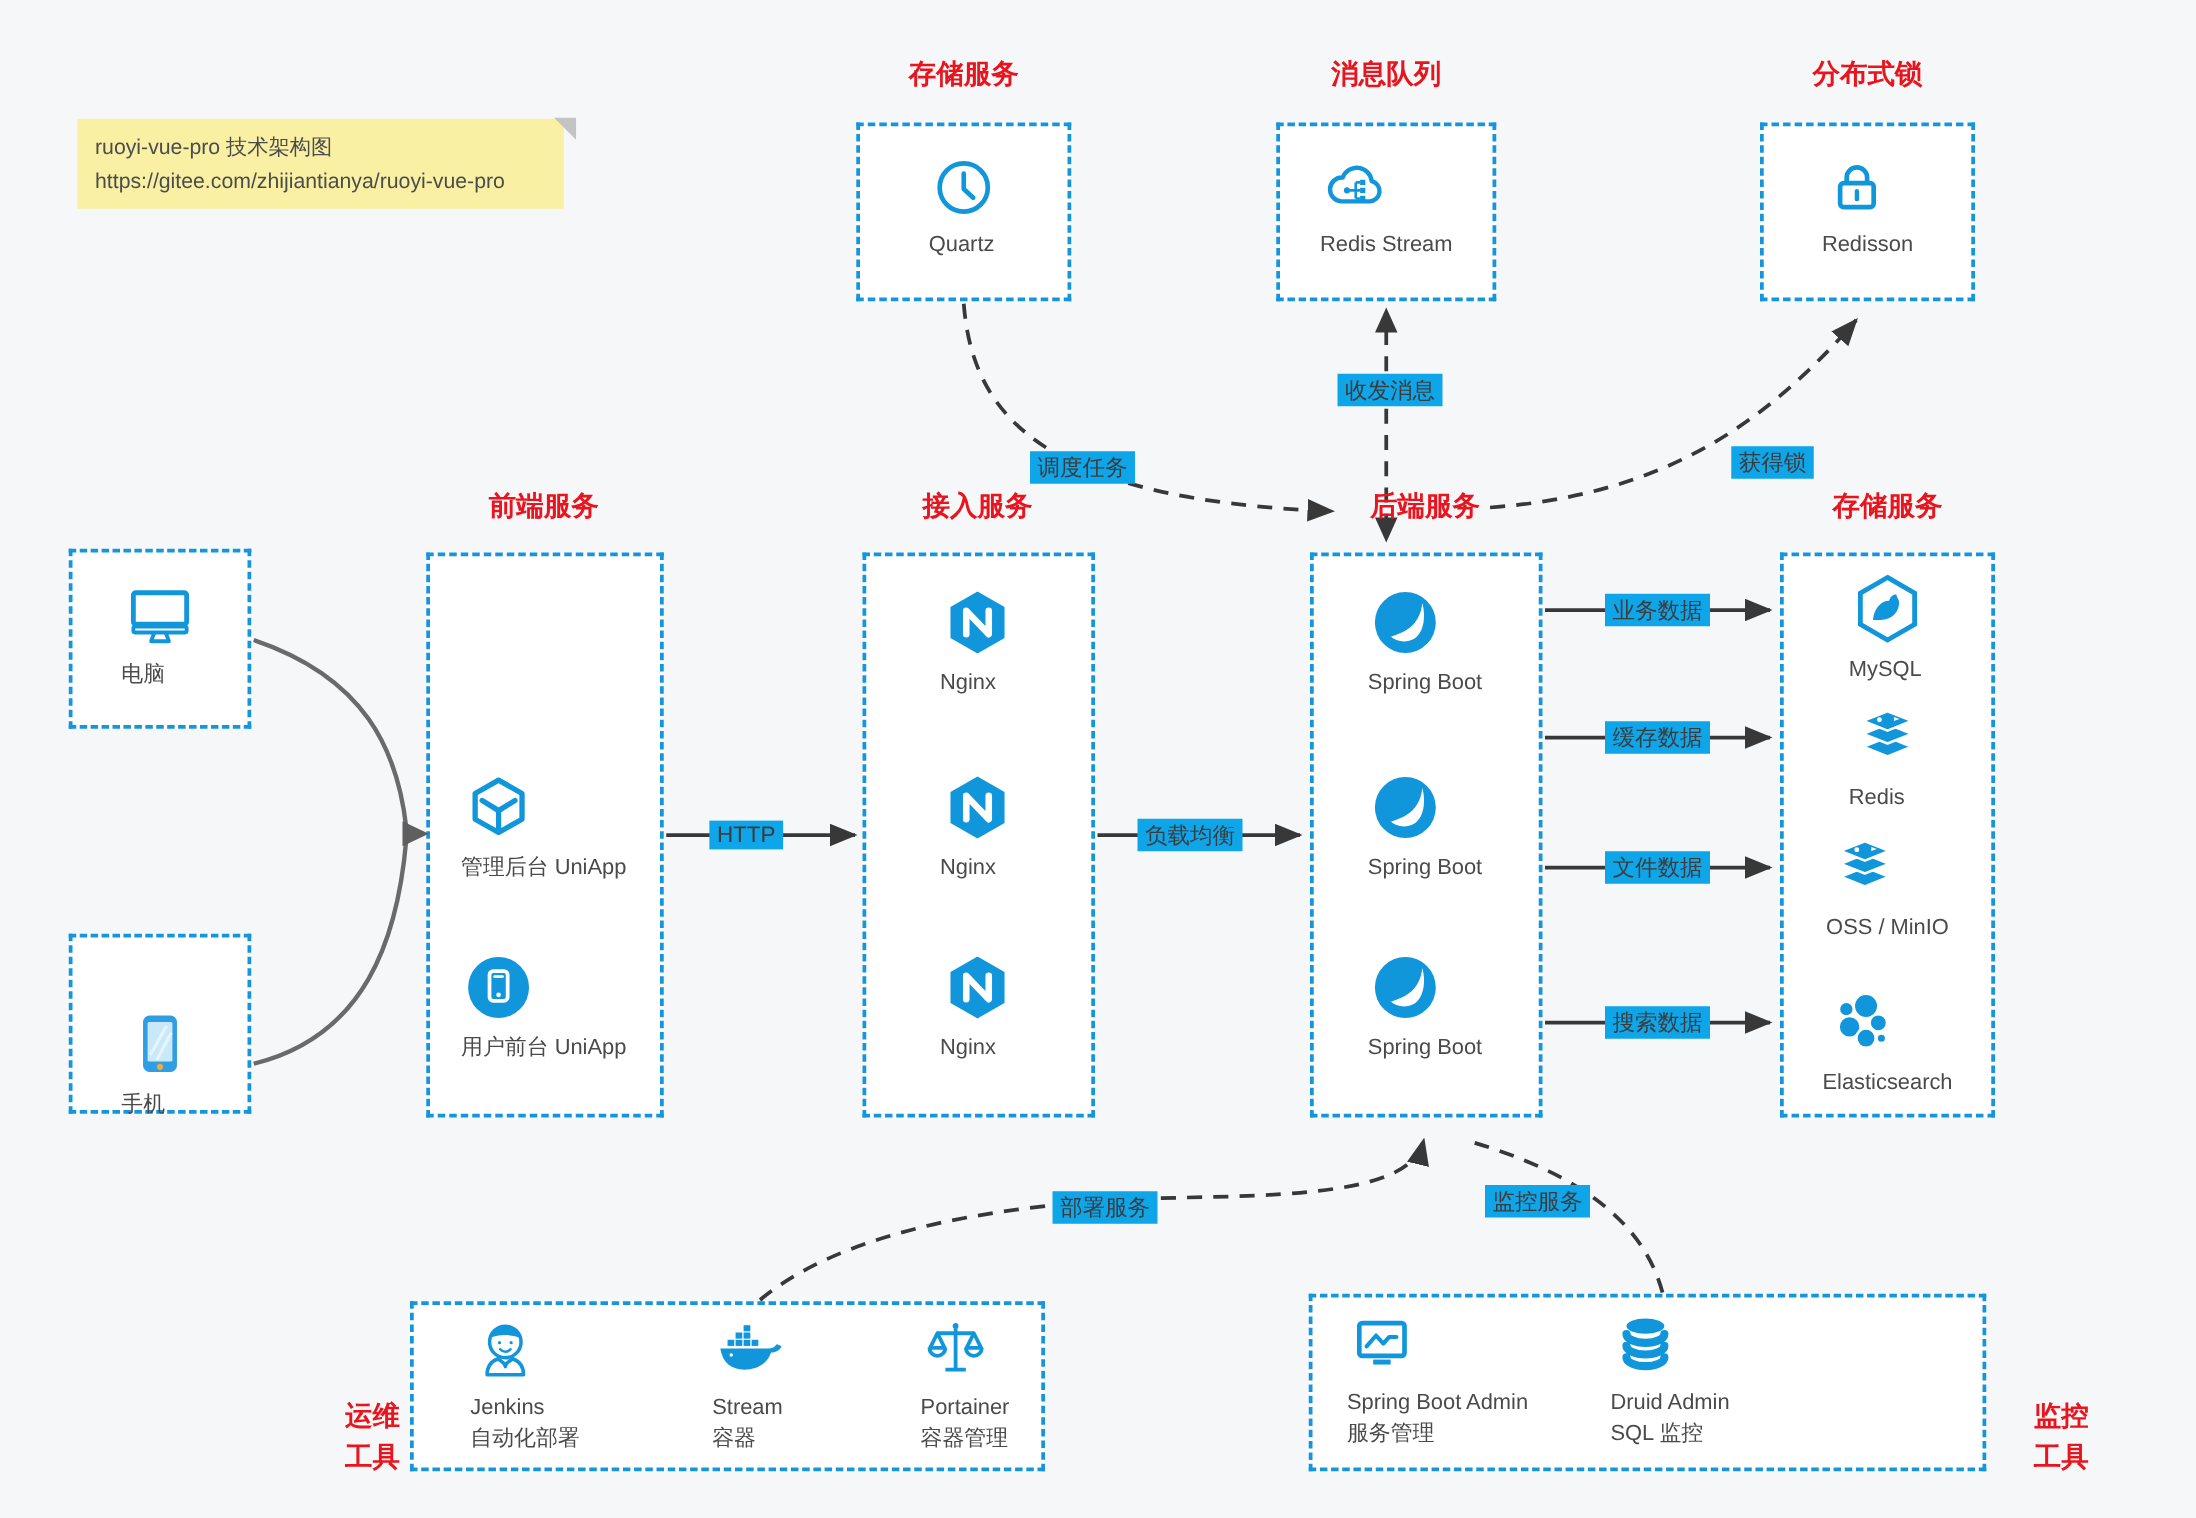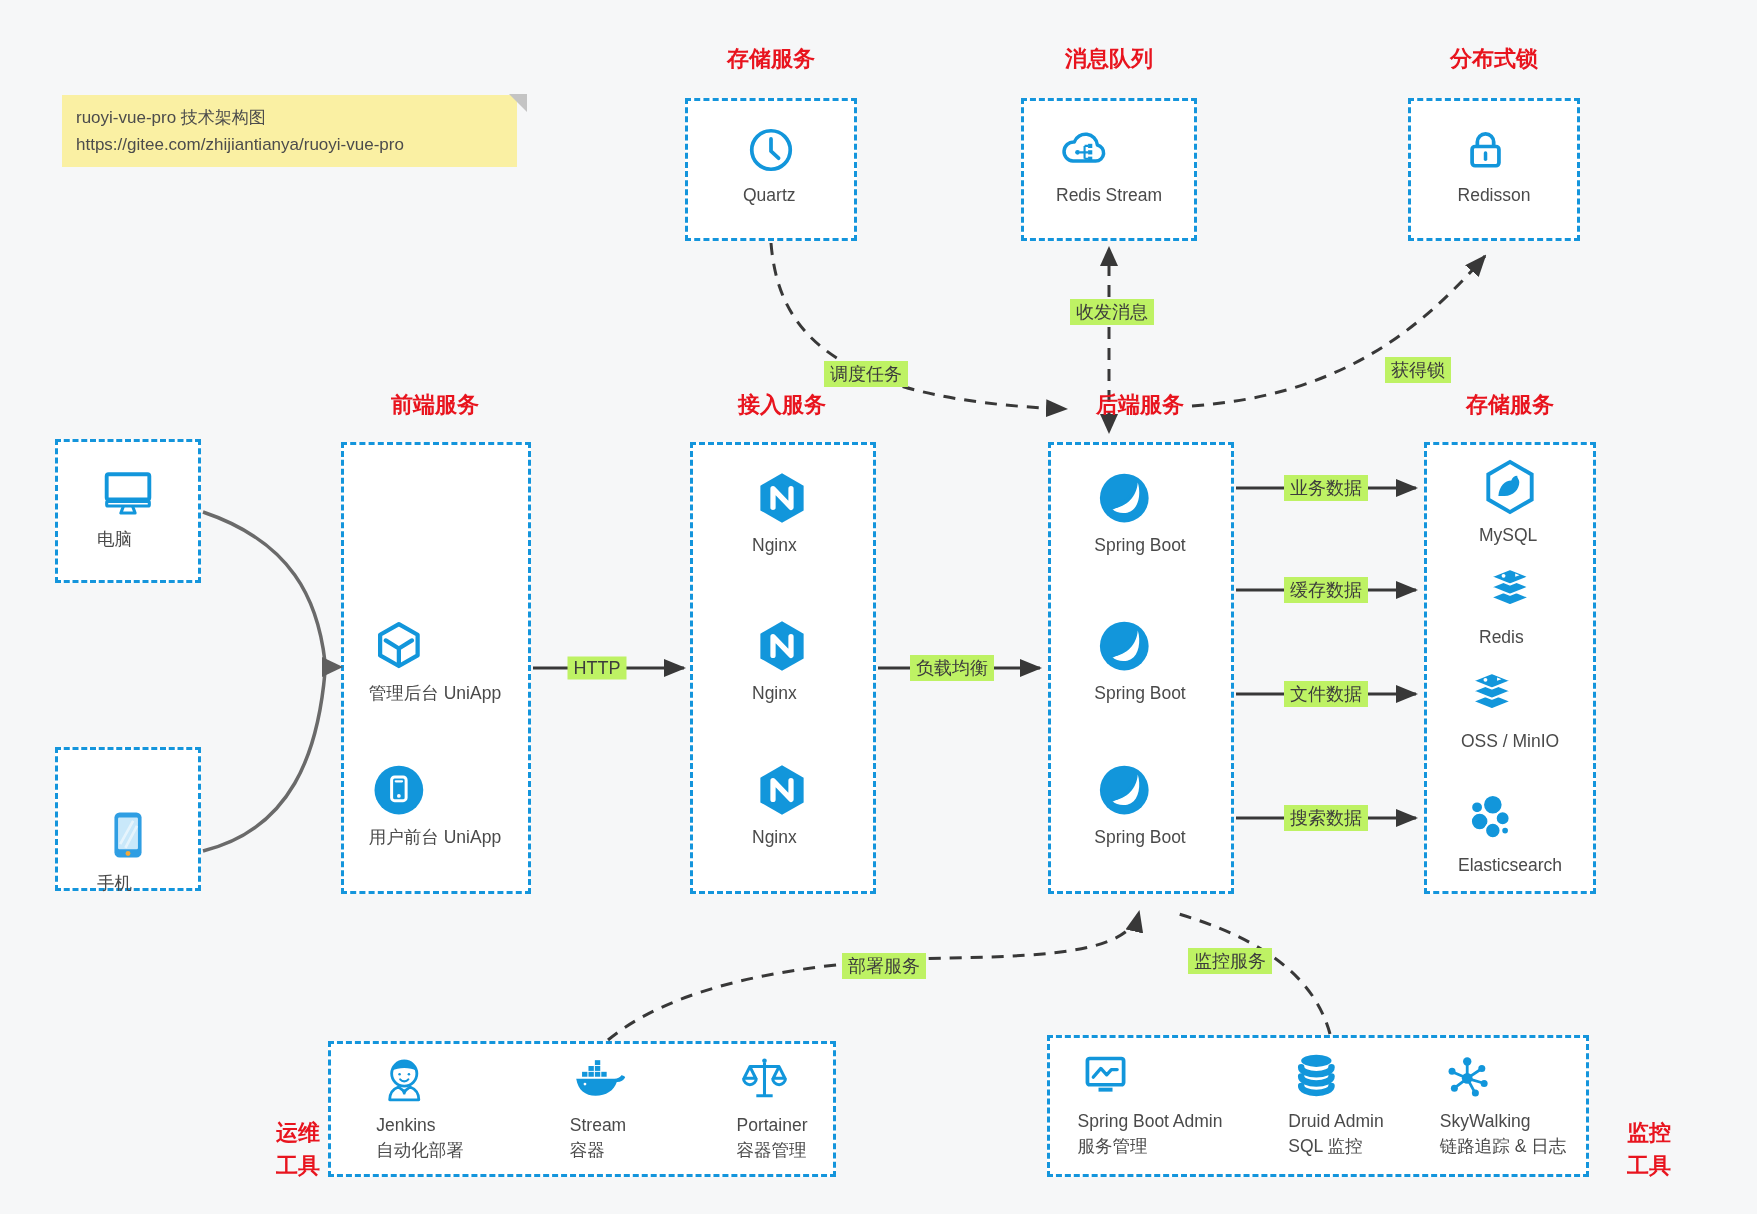--- a/index.html
+++ b/index.html
@@ -7,22 +7,22 @@
   .dbox{position:absolute;border:3px dashed #1495dc;background:#ffffff;box-sizing:border-box;z-index:1;}
   .wires{position:absolute;left:0;top:0;z-index:2;}
   .node{position:absolute;display:flex;flex-direction:column;align-items:flex-start;gap:6px;transform:translateX(-50%);z-index:3;}
   .icon{display:block;}
   .i56{width:56px;height:56px;}
   .i60{width:60px;height:60px;}
   .i62{width:62px;height:62px;}
   .lbl,.sub{font-size:17.5px;color:#4a4a4a;white-space:nowrap;line-height:1.32;text-align:center;}
   .rtitle{position:absolute;transform:translateX(-50%);color:#e8141e;font-size:22px;font-weight:bold;white-space:nowrap;z-index:3;}
   .rside{position:absolute;transform:translateX(-50%);color:#e8141e;font-size:22px;font-weight:bold;line-height:1.5;text-align:center;z-index:3;margin-top:44px;}
-  .elabel{position:absolute;transform:translate(-50%,-50%);background:#bef264;padding:1px 6px;font-size:18px;color:#3c3c3c;white-space:nowrap;z-index:4;}
-  .note{position:absolute;left:62px;top:95px;width:455px;box-sizing:border-box;background:#faf0a3;color:#4c4c4c;font-size:17px;line-height:1.6;padding:9px 14px;z-index:3;}
+  .elabel{position:absolute;transform:translate(-50%,-50%);background:#0ea5e9;padding:1px 6px;font-size:18px;color:#3c3c3c;white-space:nowrap;z-index:4;}
+  .note{position:absolute;left:62px;top:95px;width:389px;box-sizing:border-box;background:#faf0a3;color:#4c4c4c;font-size:17px;line-height:1.6;padding:9px 14px;z-index:3;}
   .note .fold{position:absolute;top:-1px;right:-10px;}
 </style>
 </head>
 <body>
 
 <div id="canvas">
 
   <svg width="0" height="0" style="position:absolute" aria-hidden="true">
     <defs>
       <symbol id="sym-clock" viewBox="0 0 48 48">
@@ -375,21 +375,14 @@
     <span class="lbl">Spring Boot Admin</span>
     <span class="sub" style="margin-top:-4px">服务管理</span>
   </div>
   <div class="node" style="left:1336px;top:1048px">
     <svg class="icon i56">
         <use href="#sym-druid"></use>
       </svg>
     <span class="lbl">Druid Admin</span>
     <span class="sub" style="margin-top:-4px">SQL 监控</span>
   </div>
-  <div class="node" style="left:1503px;top:1048px">
-    <svg class="icon i56">
-        <use href="#sym-sky"></use>
-      </svg>
-    <span class="lbl">SkyWalking</span>
-    <span class="sub" style="margin-top:-4px">链路追踪 &amp; 日志</span>
-  </div>
 
 </div>
 
 </body></html>

